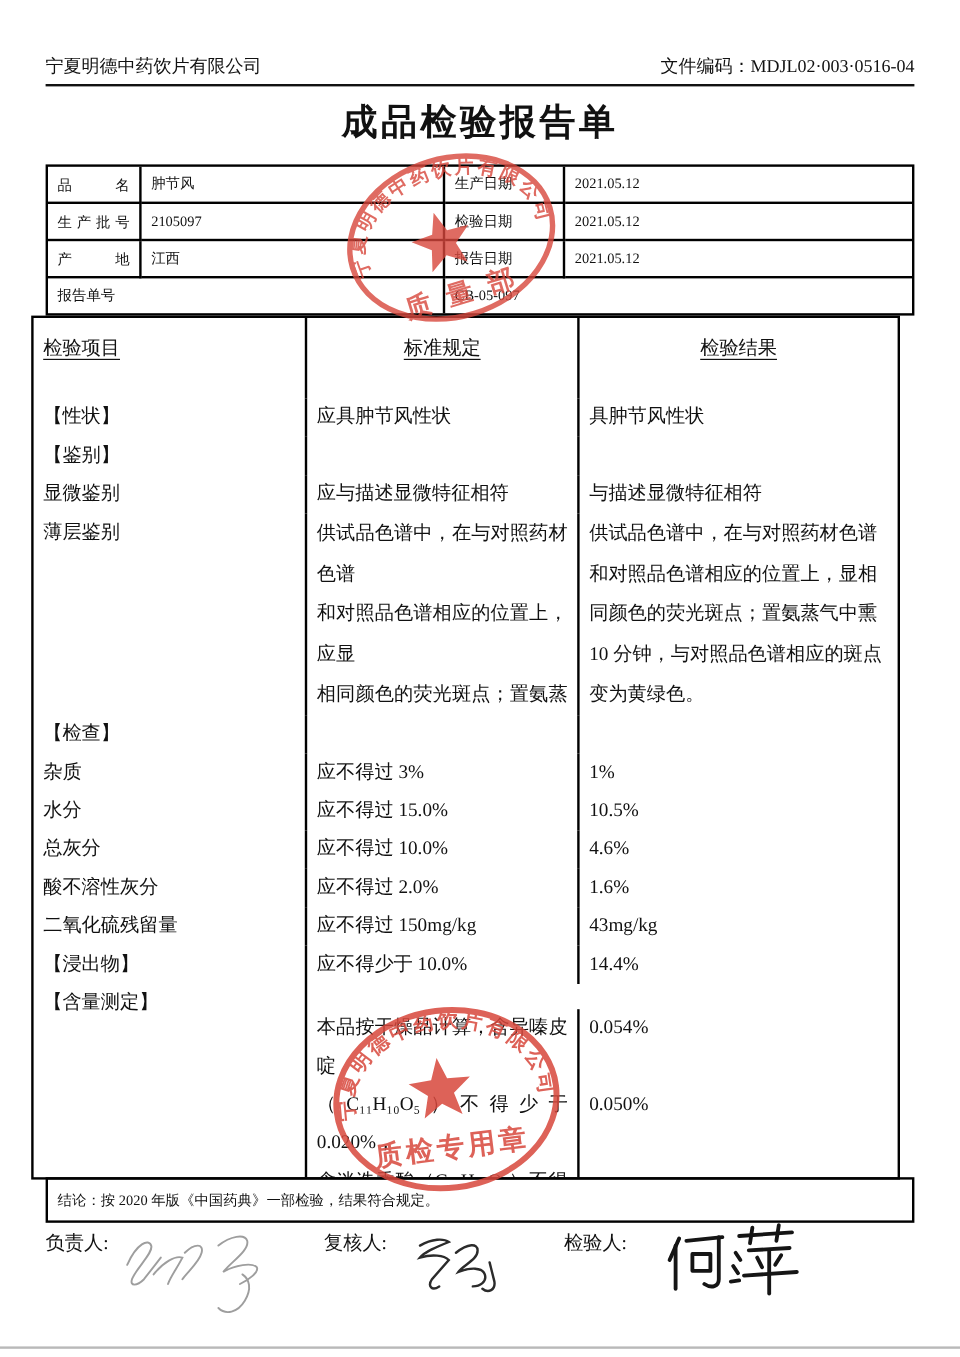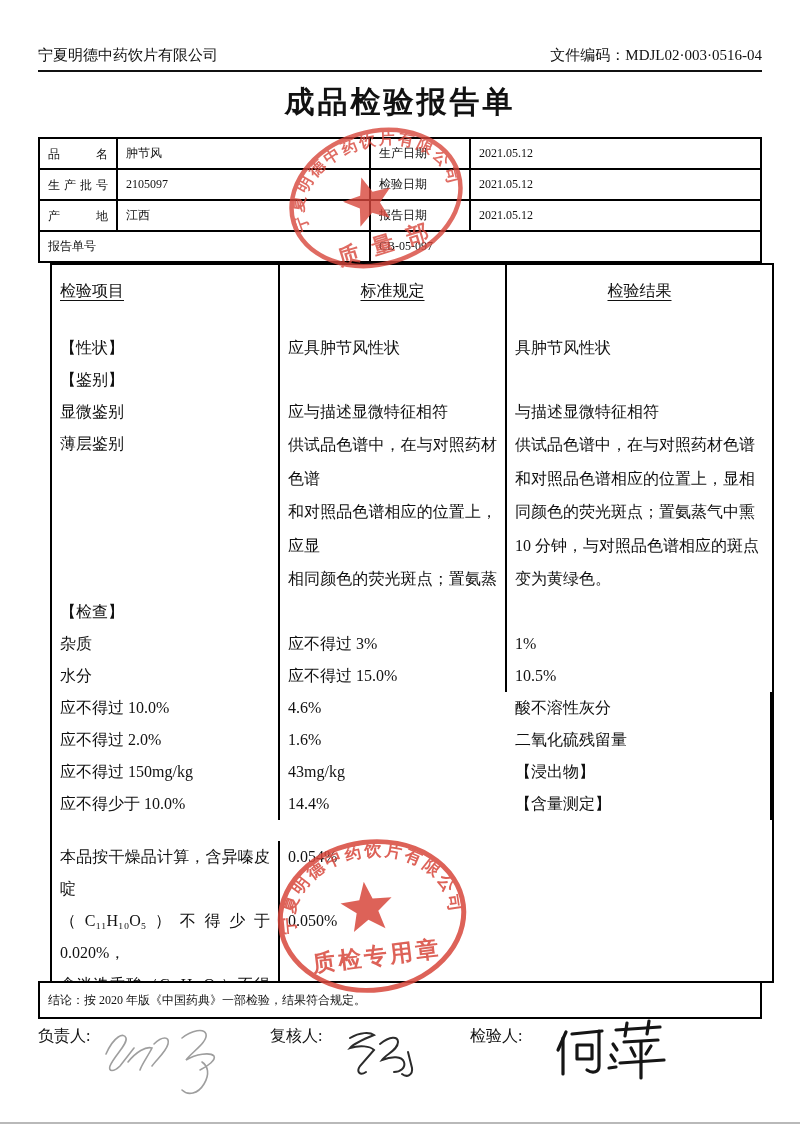--- a/index.html
+++ b/index.html
@@ -30,21 +30,21 @@
   }
   .info-grid > div { box-sizing:border-box; padding:0 8px; display:flex; align-items:center; }
   .br { border-right:2px solid #000; }
   .bb { border-bottom:2px solid #000; }
   .jlabel { display:block !important; text-align:justify; text-align-last:justify; line-height:28px; padding-top:1px !important; }
   .span2a { grid-column:1 / 3; }
   .span2b { grid-column:3 / 5; }
 
   
   .main-grid {
-    position:absolute; top:263px; left:50px; width:724px; height:720px;
+    position:absolute; top:263px; left:26px; width:724px; height:720px;
     border:2px solid #000; box-sizing:border-box;
     display:grid; grid-template-columns:228px 227px 1fr;
     grid-template-rows:67px 32px 32px 32px 168px 32px 32px 32px 32px 32px 32px 32px 1fr;
     font-size:16px;
   }
   .main-grid > div { box-sizing:border-box; padding:0 8px; line-height:32px; overflow:hidden; }
   .hc { padding-top:16px !important; line-height:20px !important; }
   .hc span { text-decoration:underline; text-underline-offset:4px; }
   .tc { text-align:center; }
   .para { line-height:33.5px !important; white-space:pre-line; text-align:justify; }
@@ -131,20 +131,21 @@
     <div></div>
 
     <div class="br">杂质</div>
     <div class="br">应不得过 3%</div>
     <div>1%</div>
 
     <div class="br">水分</div>
     <div class="br">应不得过 15.0%</div>
     <div>10.5%</div>
 
+    <div class="br">总灰分</div>
     <div class="br">应不得过 10.0%</div>
     <div>4.6%</div>
 
     <div class="br">酸不溶性灰分</div>
     <div class="br">应不得过 2.0%</div>
     <div>1.6%</div>
 
     <div class="br">二氧化硫残留量</div>
     <div class="br">应不得过 150mg/kg</div>
     <div>43mg/kg</div>

